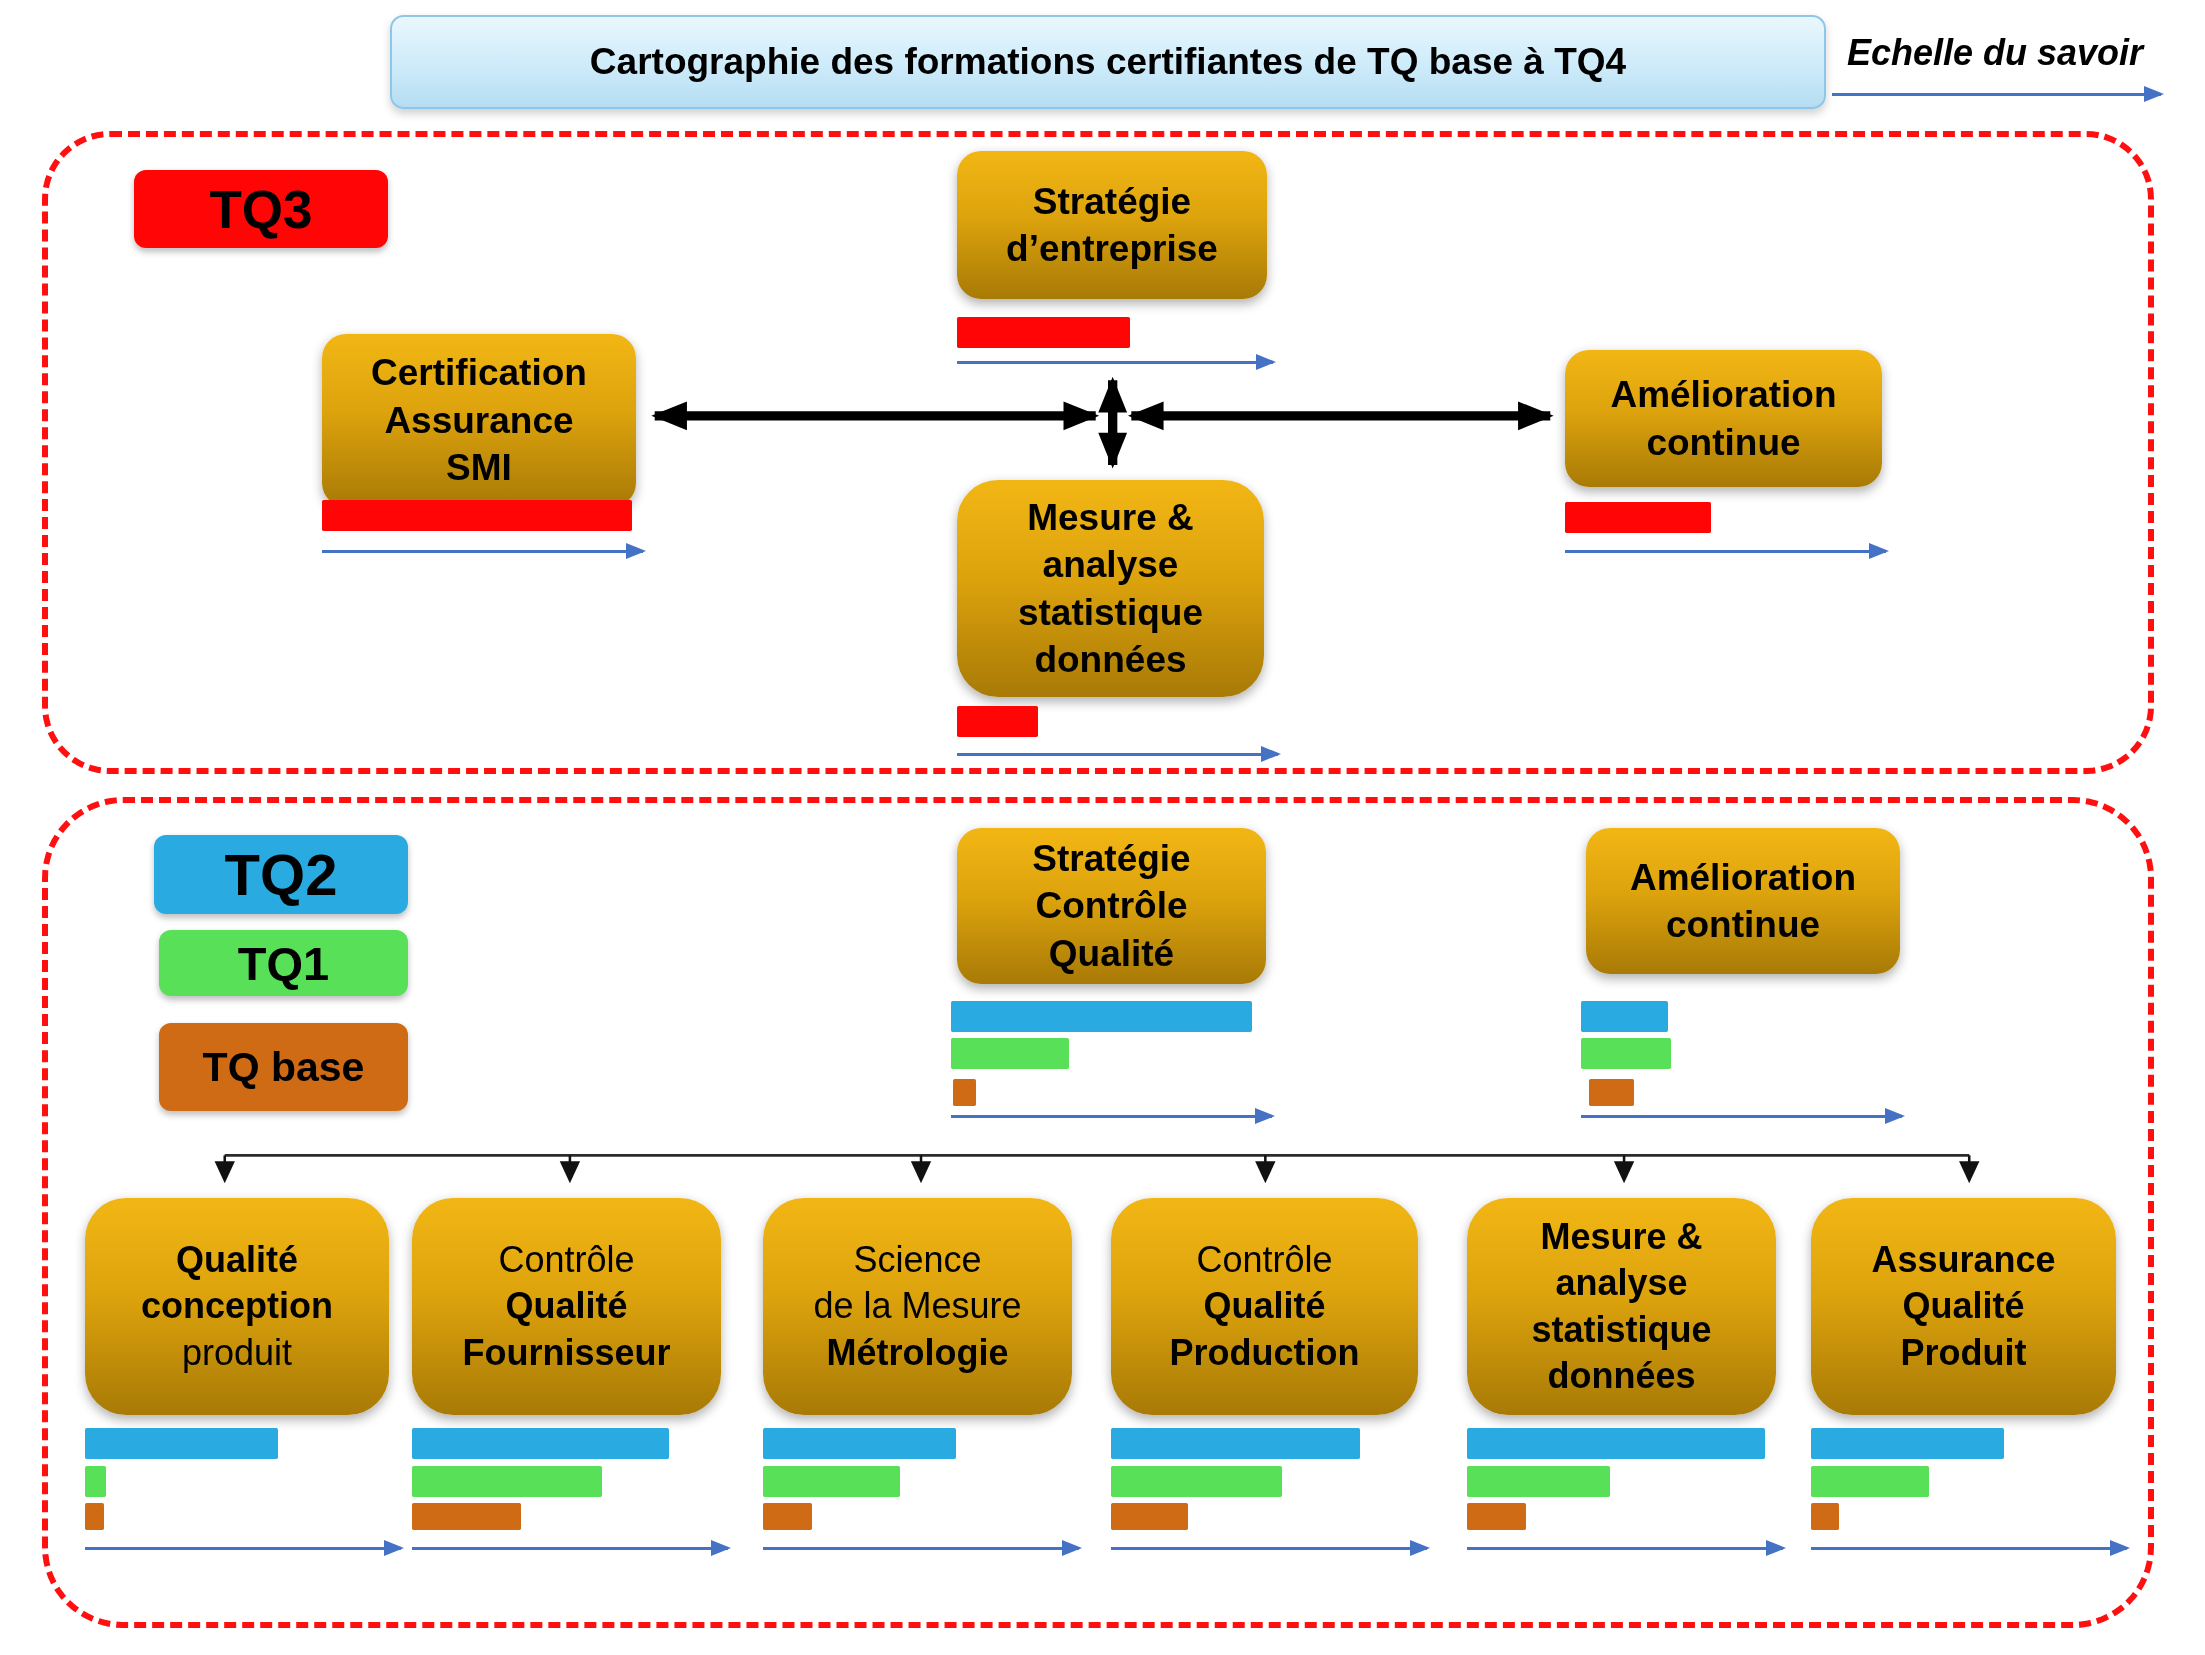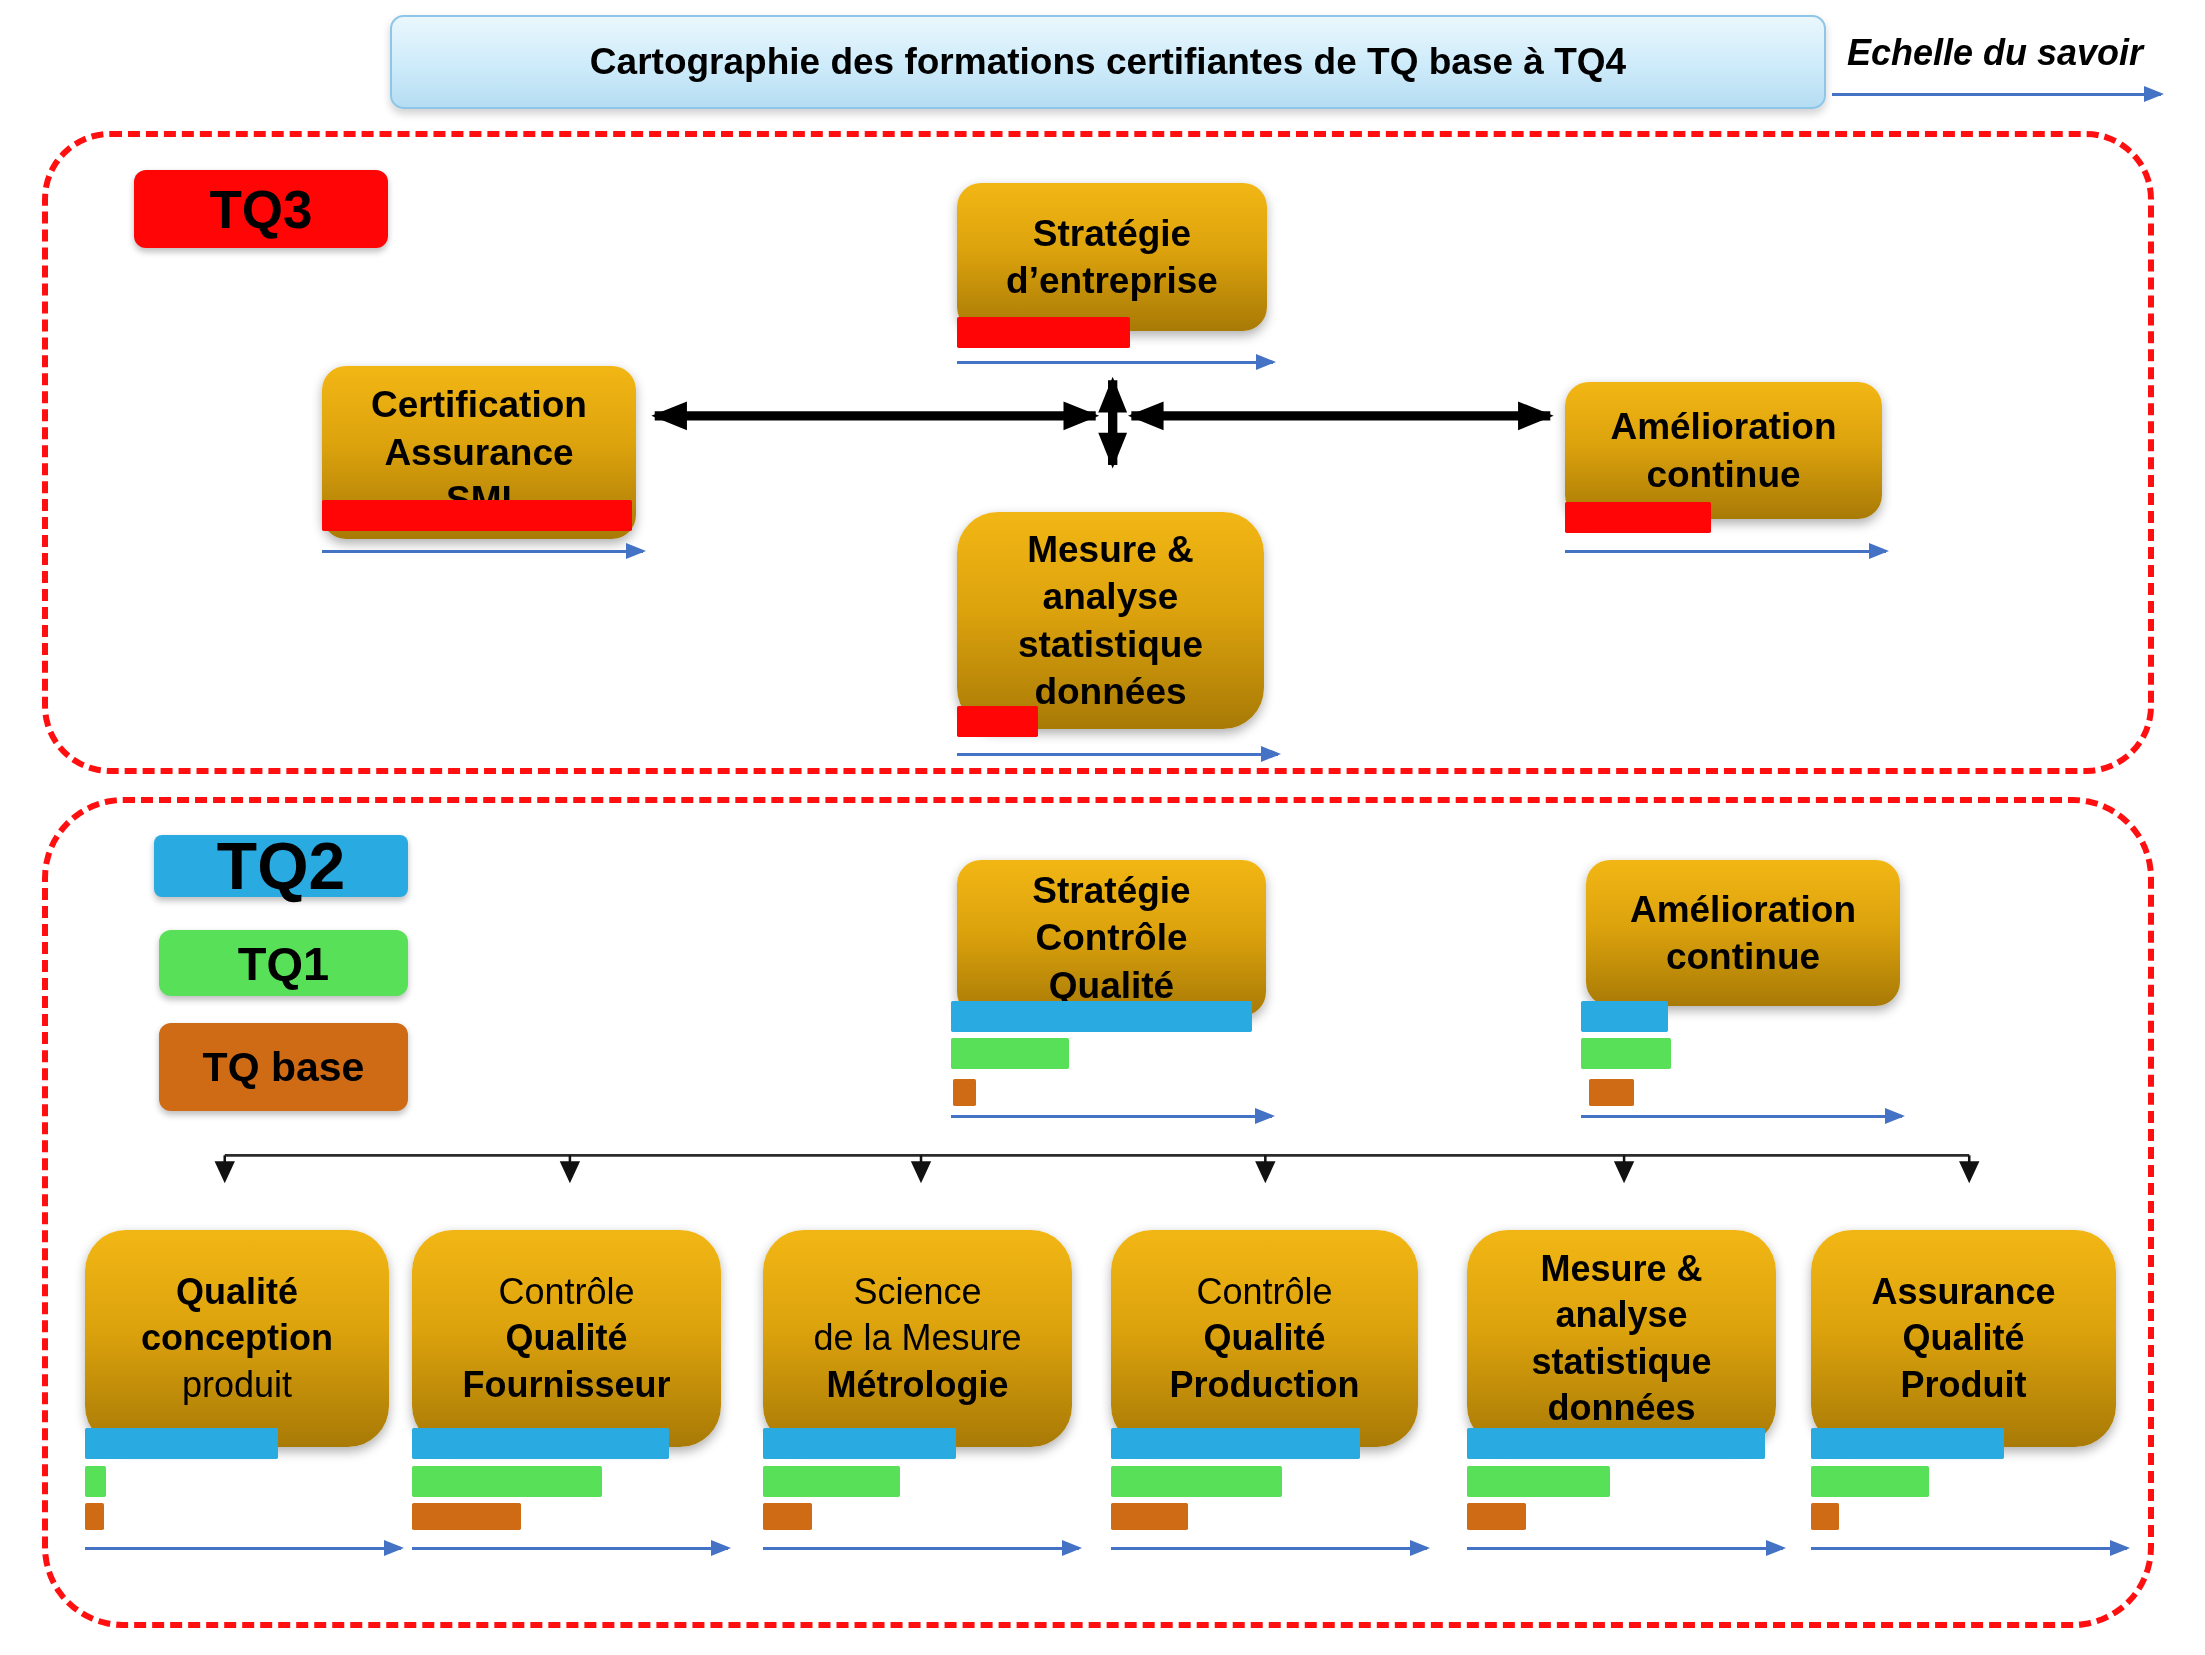--- a/index.html
+++ b/index.html
@@ -24,31 +24,30 @@
     position:absolute;border:6px dashed var(--dashed_border,#ff0f0f);
   }
   .sec-tq3{left:42px;top:131px;width:2100px;height:631px;border-radius:68px;}
   .sec-tq2{left:42px;top:797px;width:2100px;height:819px;border-radius:81px;}
   
   .chip{
     position:absolute;display:flex;align-items:center;justify-content:center;
     font-weight:700;border-radius:12px;box-shadow:0 3.4px 6.8px rgba(0,0,0,.25);
   }
   .chip-tq3{left:134px;top:170px;width:254px;height:78px;background:var(--red,#ff0000);font-size:53px;}
-  .chip-tq2{left:154px;top:835px;width:254px;height:62px;background:var(--tq2_blue,#29abe2);font-size:66px;border-radius:8px;}
+  .chip-tq2{left:154px;top:835px;width:254px;height:79px;background:var(--tq2_blue,#29abe2);font-size:58px;}
   .chip-tq1{left:159px;top:930px;width:249px;height:66px;background:var(--tq1_green,#58e158);font-size:47px;}
   .chip-tqbase{left:159px;top:1023px;width:249px;height:88px;background:var(--tq_base_orange,#cf6a15);font-size:41px;}
   
   .gold-box{
     position:absolute;border-radius:24px;
     background:linear-gradient(180deg,var(--gold_top,#f2b614) 0%, #dda30d 45%, var(--gold_bottom,#a87a06) 100%);
     display:flex;flex-direction:column;align-items:center;justify-content:center;
     font-size:37px;line-height:1.28;text-align:left;
     box-shadow:0 4.2px 10.2px rgba(0,0,0,.3);
-    margin-top:32px;
   }
   .r-lg{border-radius:41px;}
   .module{font-size:36px;}
   .ln{font-weight:400;}
   .ln.b{font-weight:700;}
   
   .bar{position:absolute;height:30.5px;border-radius:1.7px;}
   .bar.red{background:var(--red,#ff0000);}
   .bar.blue{background:var(--tq2_blue,#29abe2);}
   .bar.green{background:var(--tq1_green,#58e158);}

